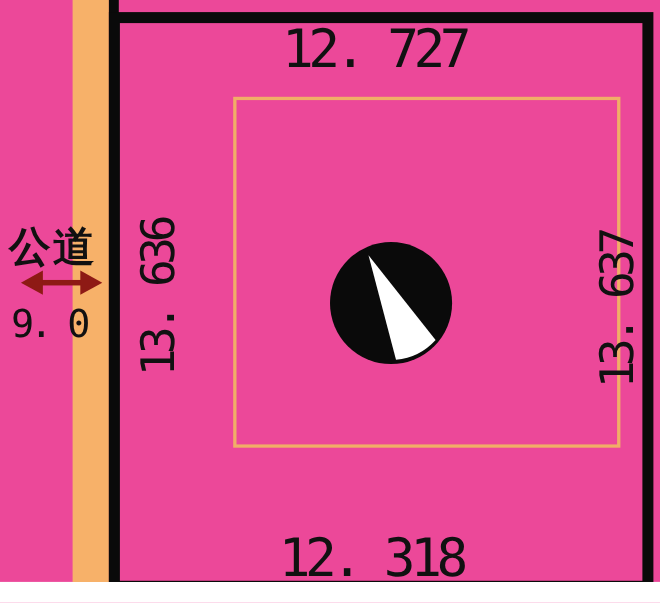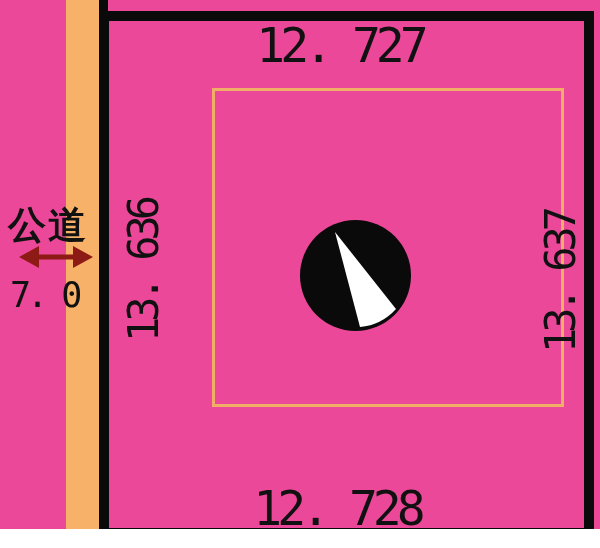--- a/index.html
+++ b/index.html
@@ -86,32 +86,32 @@
 <body>
 
 <div class="canvas">
 
   <div class="road-strip"></div>
   <div class="boundary-line"></div>
   <div class="lot-border"></div>
   <div class="inner-rect"></div>
 
   <div class="dim dim-top">12. 727</div>
-  <div class="dim dim-bottom">12. 728</div>
+  <div class="dim dim-bottom">12. 318</div>
   <div class="dim dim-left">13. 636</div>
   <div class="dim dim-right">13. 637</div>
 
   <div class="road-label">公道</div>
 
   <svg class="road-arrow" width="74" height="24" viewBox="0 0 74 24" xmlns="http://www.w3.org/2000/svg">
     <rect x="16" y="9.5" width="42" height="5" fill="#8e1a15"></rect>
     <polygon points="0,12 20,1 20,23" fill="#8e1a15"></polygon>
     <polygon points="74,12 54,1 54,23" fill="#8e1a15"></polygon>
   </svg>
 
-  <div class="road-width">7. 0</div>
+  <div class="road-width">9. 0</div>
 
   <svg class="north" width="113" height="113" viewBox="0 0 113 113" xmlns="http://www.w3.org/2000/svg">
     <circle cx="56.5" cy="56.5" r="55.5" fill="#0a0a0a"></circle>
     <path d="M36,13 L61,108 A55.5 55.5 0 0 0 97,90 Z" fill="#ffffff"></path>
   </svg>
 
 </div>
 
 </body></html>

